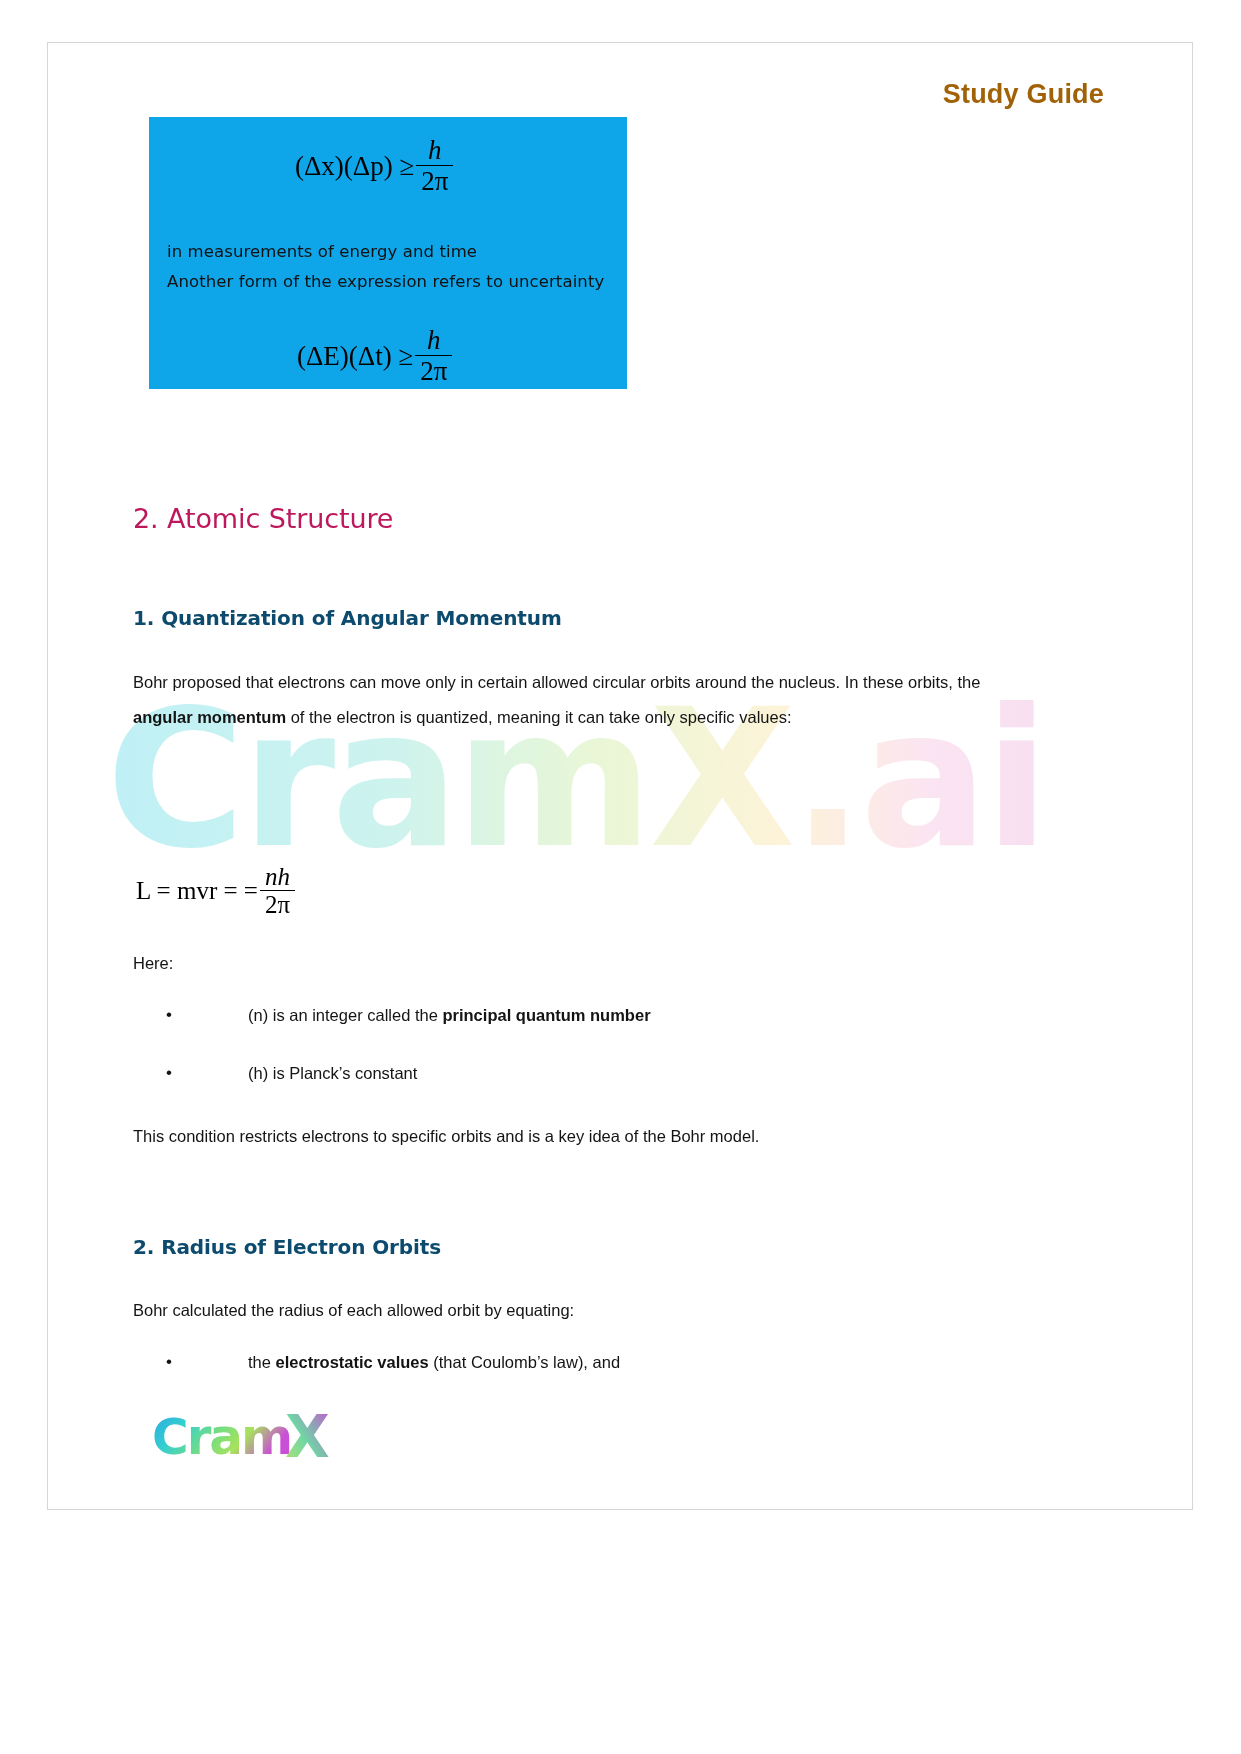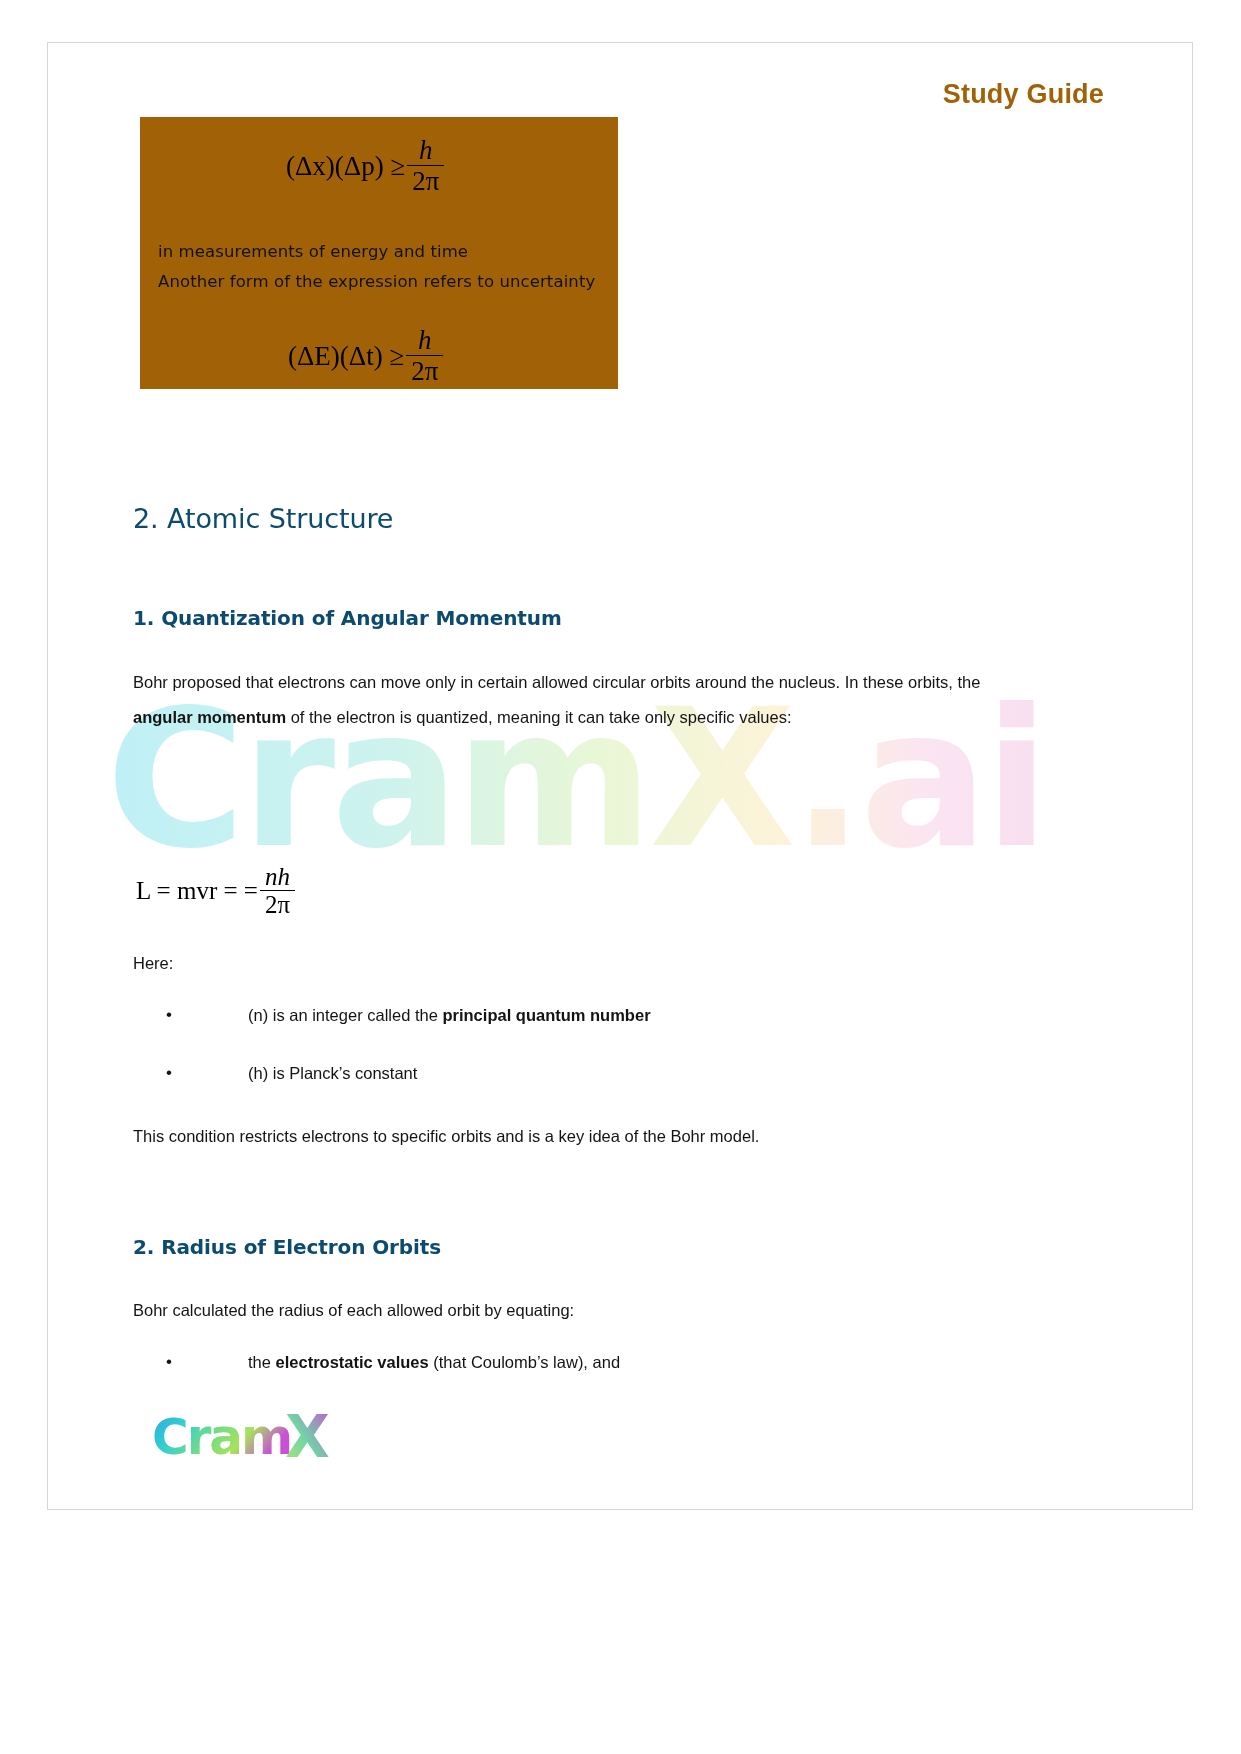--- a/index.html
+++ b/index.html
@@ -53,25 +53,25 @@
     font-size: 27px;
     font-weight: bold;
     color: #a16207;
     letter-spacing: 0.2px;
     z-index: 3;
   }
 
   
   .formula-block {
     position: absolute;
-    left: 92px;
+    left: 101px;
     top: 74px;
     width: 478px;
     height: 272px;
-    background: #a16207;
+    background: #0ea5e9;
     z-index: 2;
   }
   .serif-math {
     font-family: "Liberation Serif", "DejaVu Serif", serif;
     color: #000;
   }
   .eq1 {
     position: absolute;
     left: 146px;
     top: 22px;
@@ -119,21 +119,21 @@
   .content {
     position: absolute;
     left: 0; top: 0;
     width: 100%;
     z-index: 2;
   }
   .h-main {
     position: absolute;
     left: 85px;
     font-size: 27px;
-    color: #0c4a6e;
+    color: #be185d;
     font-family: "DejaVu Sans", sans-serif;
     font-weight: normal;
     letter-spacing: -0.1px;
   }
   .h-sub {
     position: absolute;
     left: 85px;
     font-size: 20px;
     color: #0c4a6e;
     font-family: "DejaVu Sans", sans-serif;

